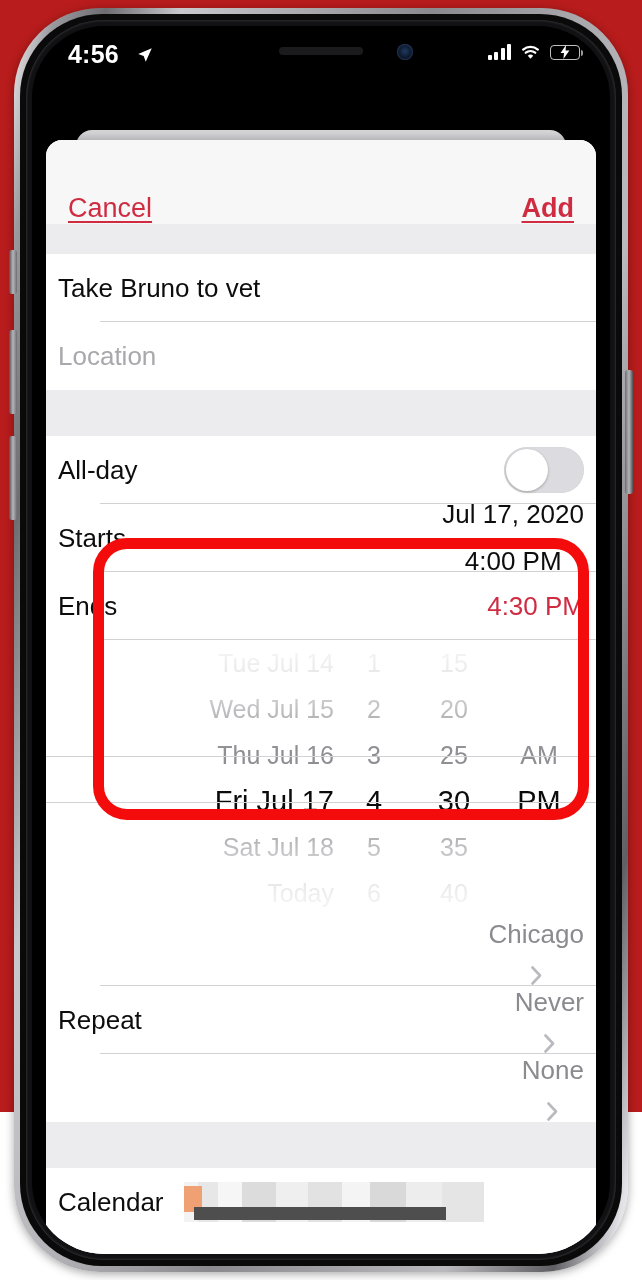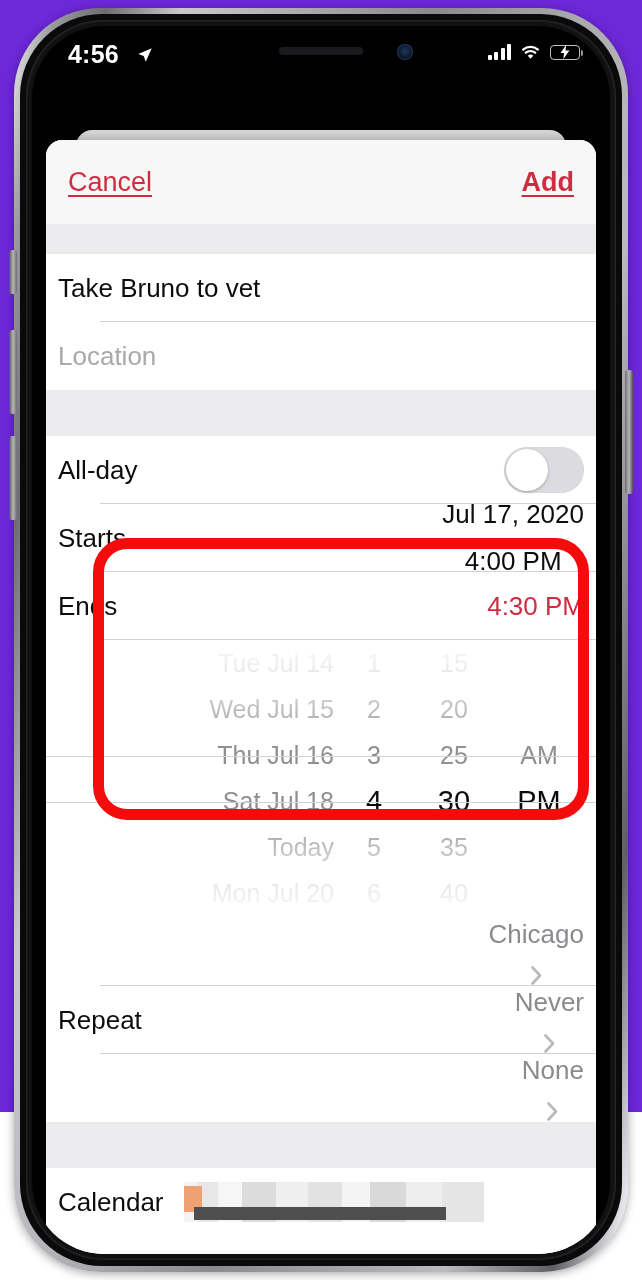--- a/index.html
+++ b/index.html
@@ -6,21 +6,21 @@
   html,body {
     width:642px; height:1280px; overflow:hidden;
     background:#ffffff;
     font-family:"Liberation Sans", sans-serif;
     -webkit-font-smoothing:antialiased;
   }
 
   
   .device {
     position:absolute; left:0; top:0; width:642px; height:1112px;
-    background:#6d28d9;
+    background:#b91c1c;
   }
   .frame-outer {
     position:absolute; left:14px; top:8px; width:614px; height:1264px;
     border-radius:86px;
     background:linear-gradient(100deg,#f2f2f4 0%,#9a9a9e 5%,#6d6d72 11%,#c9c9cd 20%,
                                #8a8a8f 50%,#b9b9be 78%,#5f5f64 91%,#e4e4e8 98%);
     box-shadow:0 2px 10px rgba(0,0,0,.35);
   }
   .frame-mid {
     position:absolute; left:20px; top:14px; width:602px; height:1252px;
@@ -101,21 +101,21 @@
   }
   .sheet {
     position:absolute; left:14px; top:114px; width:550px; bottom:0;
     background:#ffffff; border-radius:16px 16px 0 0; z-index:12; overflow:hidden;
     box-shadow:0 -3px 8px rgba(0,0,0,.2);
   }
 
   
   .navbar {
     position:relative; height:84px; background:#f7f7f8;
-    display:flex; align-items:center; justify-content:space-between;
+    display:flex; align-items:flex-end; justify-content:space-between;
     padding:0 22px;
   }
   .nav-btn {
     font-size:27px; color:#cf2c42; text-decoration:underline;
     text-underline-offset:4px; text-decoration-thickness:2px;
     background:none; border:none; cursor:pointer;
     font-family:"Liberation Sans", sans-serif;
   }
   .nav-title { font-size:27px; font-weight:700; color:#0d0d0e; letter-spacing:-.2px; }
   .nav-add { font-weight:700;margin-left:12px; }
@@ -297,20 +297,21 @@
           <span class="row-value-red">4:30 PM</span>
         </span>
       </div>
 
       <div class="picker">
         <div class="picker-cols">
           <div class="pcol c-date">
             <div class="cell">Tue Jul 14</div>
             <div class="cell">Wed Jul 15</div>
             <div class="cell">Thu Jul 16</div>
+            <div class="cell sel">Fri Jul 17</div>
             <div class="cell">Sat Jul 18</div>
             <div class="cell">Today</div>
             <div class="cell">Mon Jul 20</div>
           </div>
           <div class="pcol c-hour">
             <div class="cell">1</div>
             <div class="cell">2</div>
             <div class="cell">3</div>
             <div class="cell sel">4</div>
             <div class="cell">5</div>

